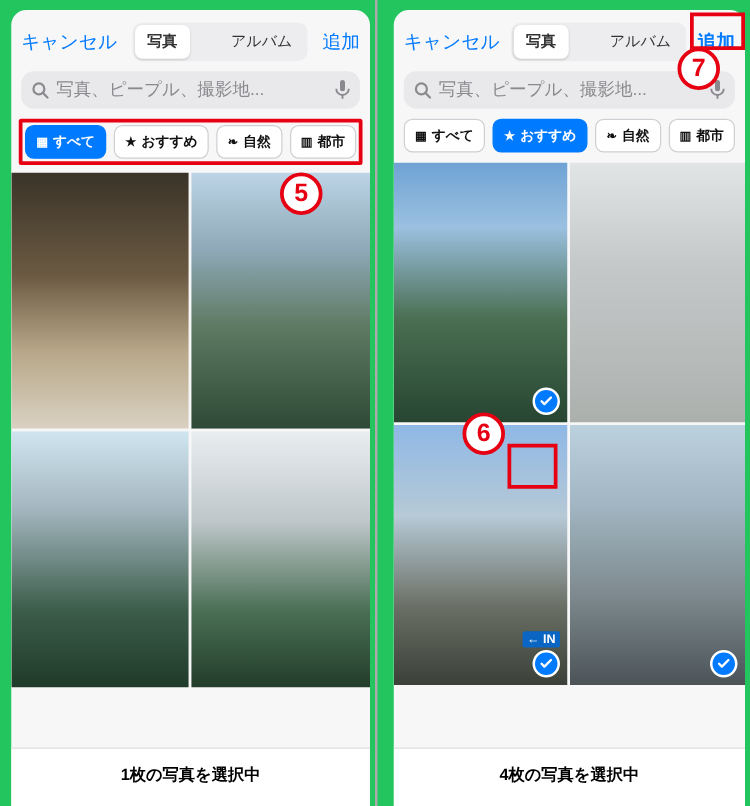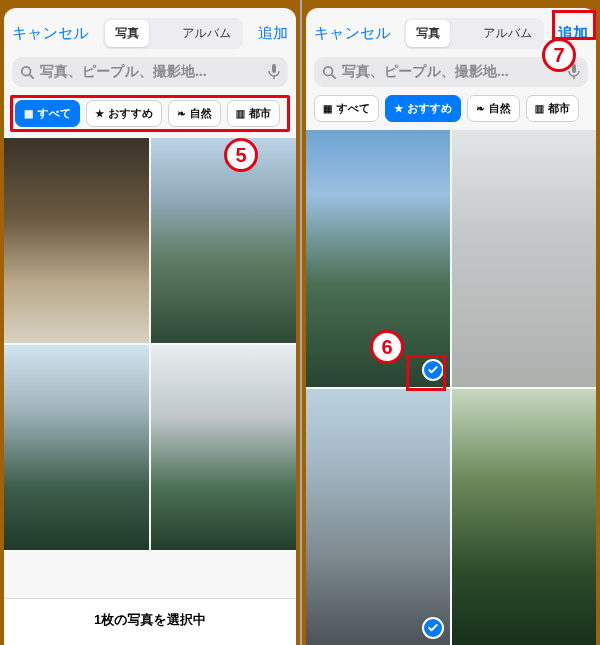--- a/index.html
+++ b/index.html
@@ -12,23 +12,24 @@
   }
   .container {
     display: flex;
     width: 600px;
     height: 645px;
   }
   .panel {
     width: 300px;
     height: 645px;
     position: relative;
-    background: #a16207;
+    background: #22c55e;
     display: flex;
     flex-direction: column;
+    align-items: flex-end;
   }
   .panel + .panel { border-left: 2px solid #aaa; }
   .sheet {
     margin: 8px 4px 0 4px;
     background: #f7f7f8;
     border-radius: 12px 12px 0 0;
     flex: 1;
     display: flex;
     flex-direction: column;
     overflow: hidden;
@@ -67,21 +68,20 @@
     border-radius: 10px;
     display: flex;
     align-items: center;
     padding: 6px 8px;
     gap: 6px;
   }
   .searchbar .ph {
     flex: 1;
     color: #8a8a8e;
     font-size: 14px;
-    font-weight: bold;
   }
   .filters {
     display: flex;
     gap: 6px;
     padding: 0 8px 8px 8px;
   }
   .chip {
     display: flex;
     align-items: center;
     gap: 4px;
@@ -299,32 +299,42 @@
           <div class="check">
             <svg viewBox="0 0 16 16">
                 <path d="M3 8l3 3 7-7" stroke="#fff" stroke-width="2.5" fill="none" stroke-linecap="round" stroke-linejoin="round"></path>
               </svg>
           </div>
         </div>
         <div class="cell">
           <div class="thumb g6"></div>
         </div>
         <div class="cell">
+          <div class="thumb g7"></div>
+          <div class="in-sign">← IN</div>
+          <div class="check">
+            <svg viewBox="0 0 16 16">
+                <path d="M3 8l3 3 7-7" stroke="#fff" stroke-width="2.5" fill="none" stroke-linecap="round" stroke-linejoin="round"></path>
+              </svg>
+          </div>
+        </div>
+        <div class="cell">
           <div class="thumb g8"></div>
           <div class="check">
             <svg viewBox="0 0 16 16">
                 <path d="M3 8l3 3 7-7" stroke="#fff" stroke-width="2.5" fill="none" stroke-linecap="round" stroke-linejoin="round"></path>
               </svg>
           </div>
         </div>
         <div class="cell">
           <div class="thumb g9"></div>
 
         </div>
       </div>
+      <div class="footer">4枚の写真を選択中</div>
     </div>
   </div>
 
   <div class="marker m5">5</div>
   <div class="marker m6">6</div>
   <div class="marker m7">7</div>
   <div class="sel-box add-box" style="left:552px;"></div>
   <div class="sel-box chk-box"></div>
 
 </div>

